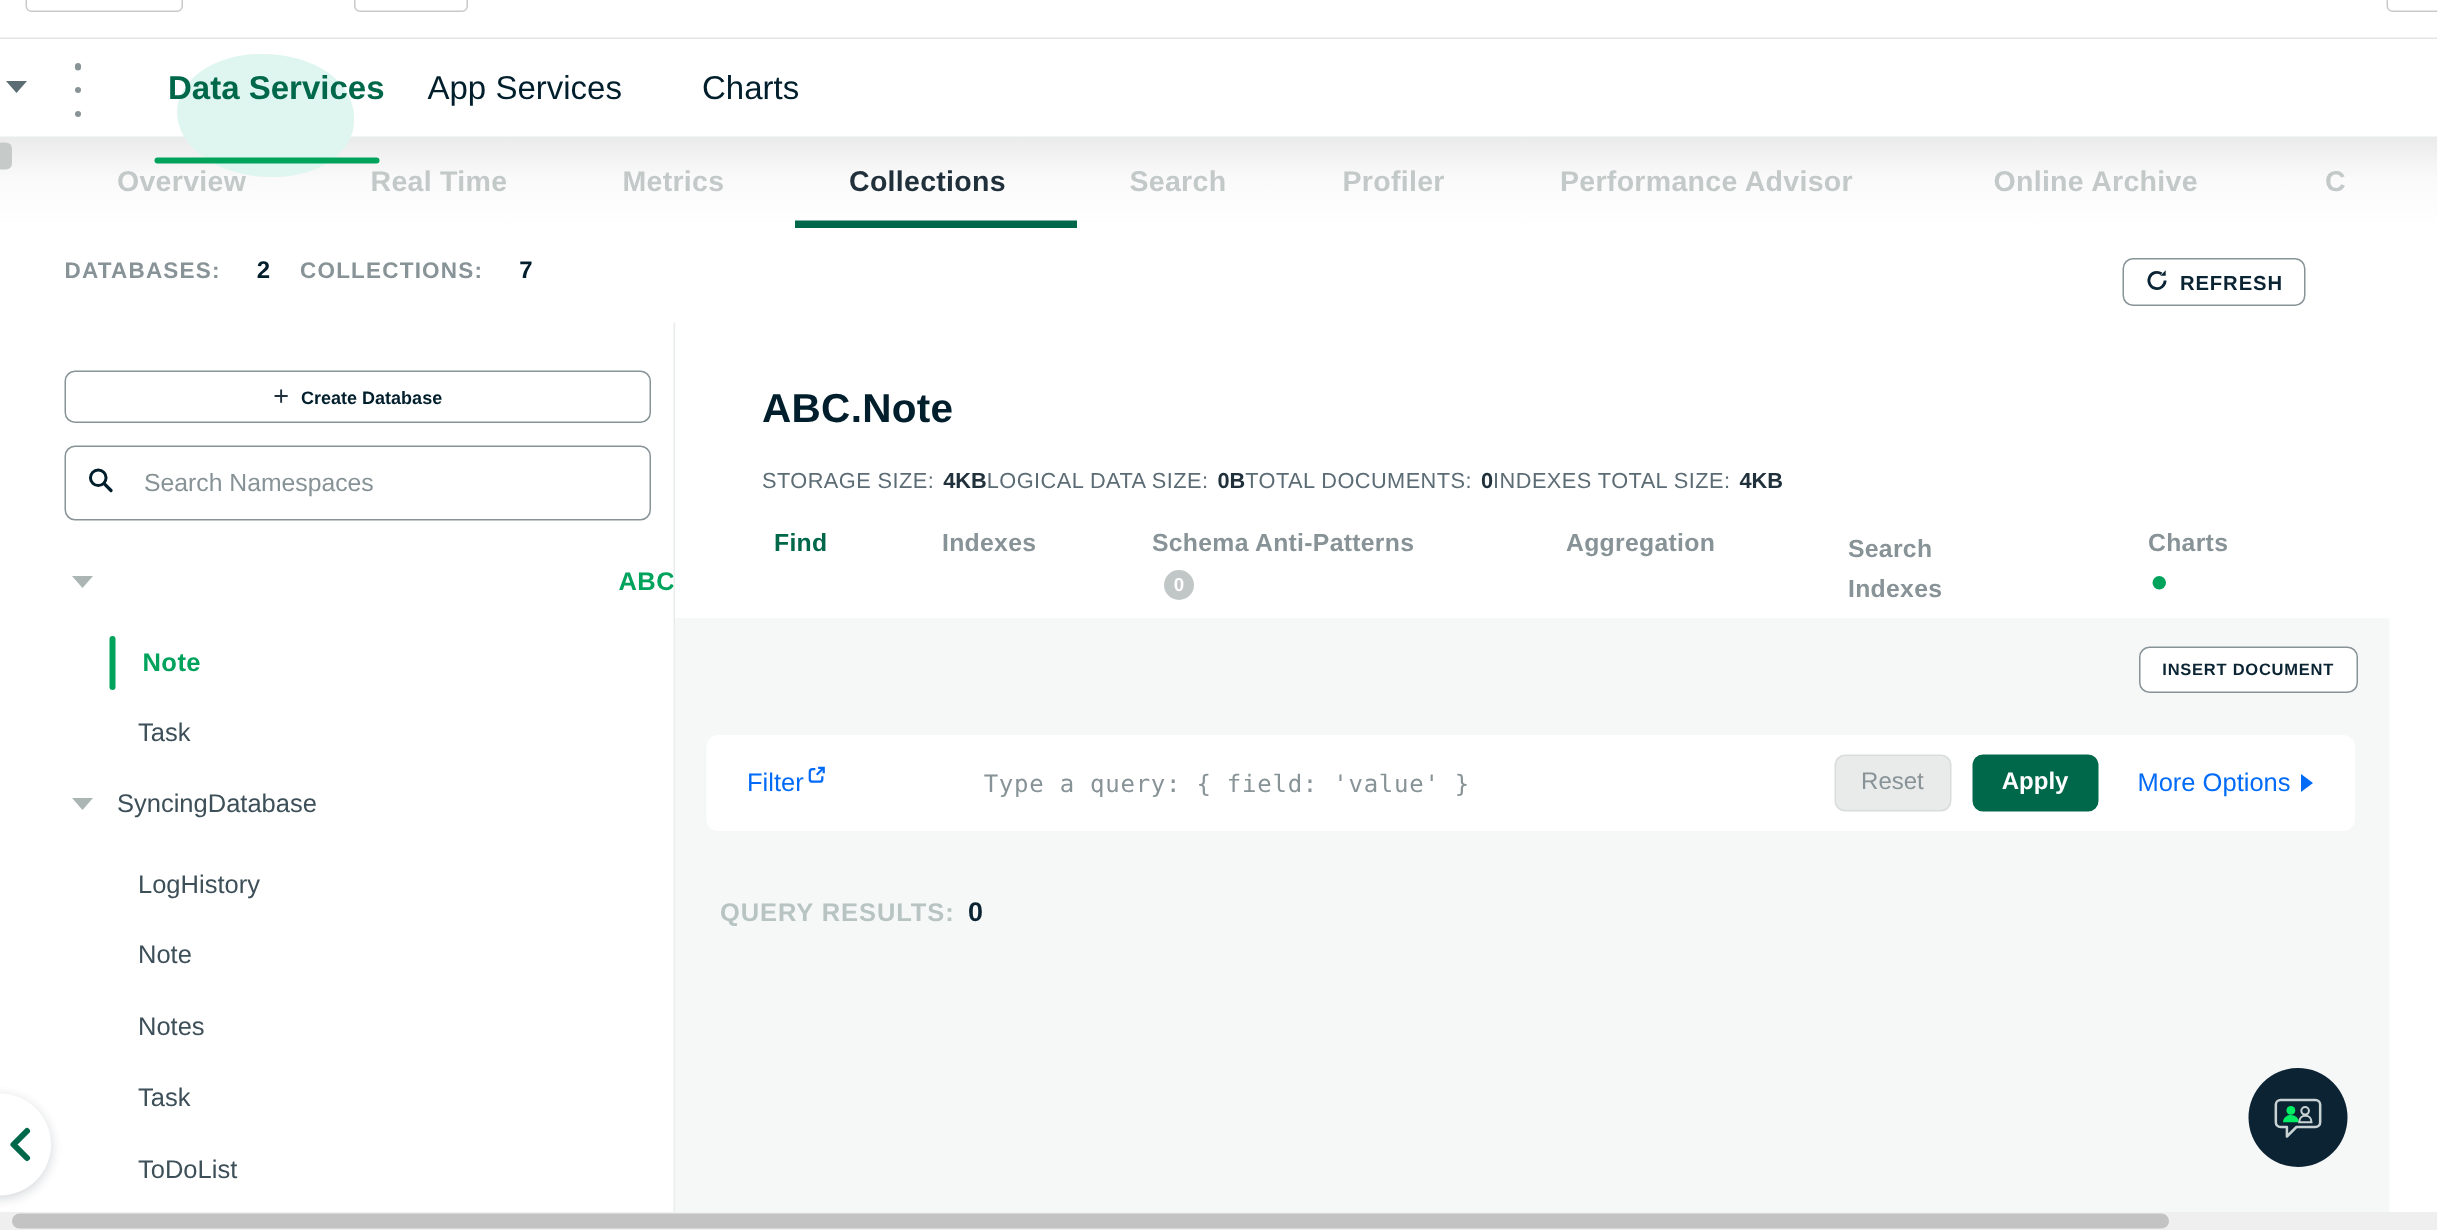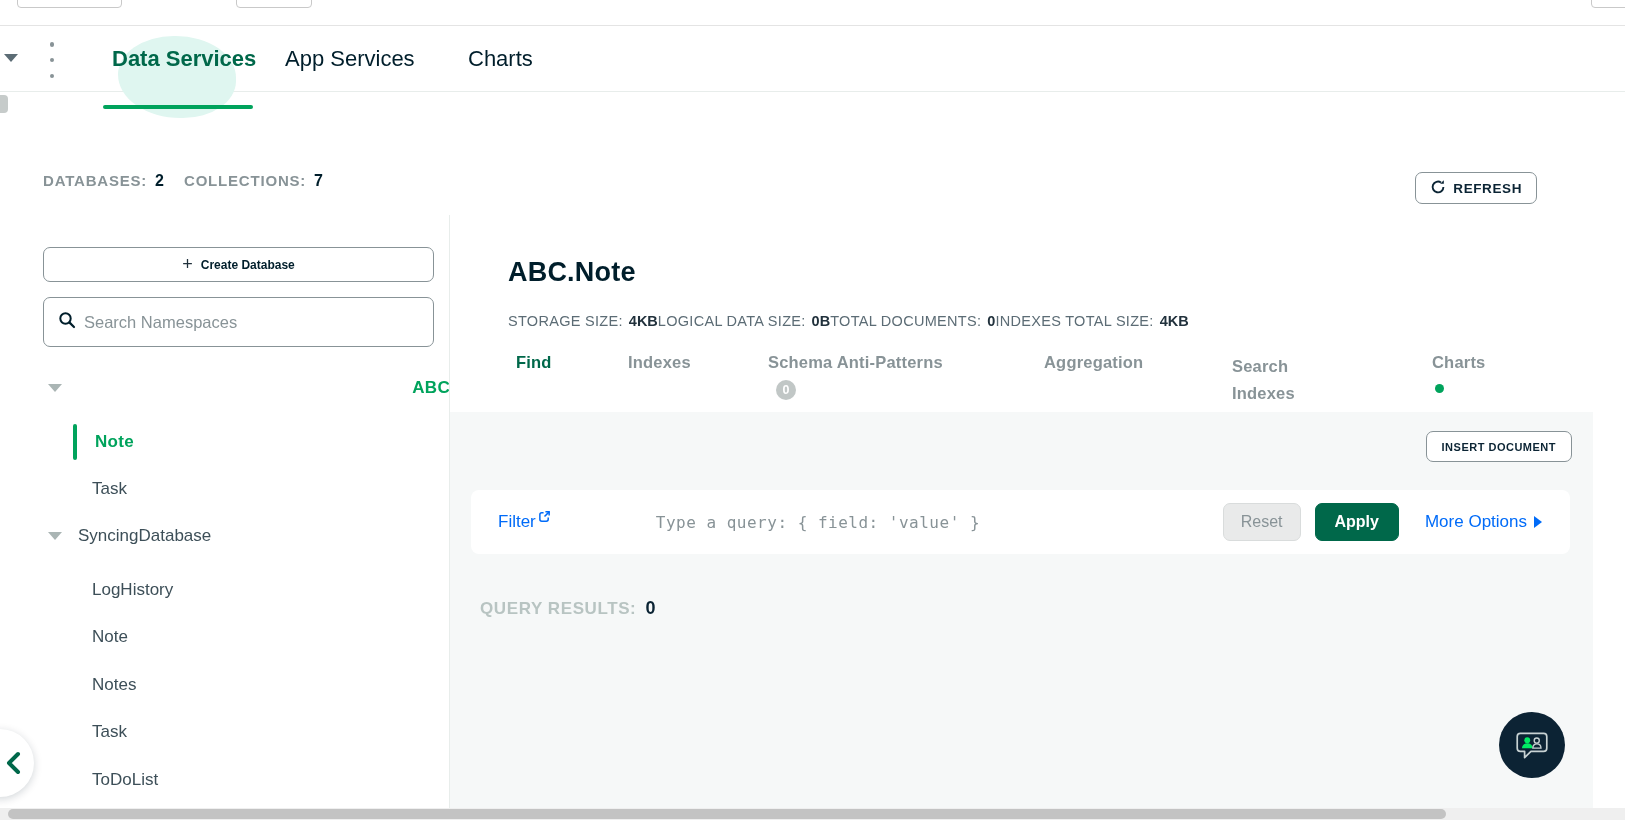--- a/index.html
+++ b/index.html
@@ -34,31 +34,31 @@
   .sn-1{left:78px;} .sn-2{left:247px;} .sn-3{left:415px;} .sn-4{left:566px;} .sn-5{left:753px;}
   .sn-6{left:895px;} .sn-7{left:1040px;} .sn-8{left:1329px;} .sn-9{left:1550px;}
   .subnav-underline { position:absolute; left:530px; top:55px; width:188px; height:5px; background:#00684A; }
   .left-scroll-frag { position:absolute; left:0; width:8px; background:#c6cbca; border-radius:0 4px 4px 0; }
   .lsf-1 { top:95px; height:18px; }
   .lsf-2 { top:716px; height:46px; }
 
   
   .statsrow { position:absolute; left:0; top:152px; width:100%; height:63px; background:#fff; }
   .ns-stats { position:absolute; left:43px; top:20px; display:flex; gap:20px; align-items:baseline; }
-  .ns-stat { display:flex; gap:8px; align-items:baseline; }
+  .ns-stat { display:flex; gap:24px; align-items:baseline; }
   .ns-label { font-size:15px; font-weight:600; letter-spacing:.8px; color:#889397; }
   .ns-value { font-size:16px; font-weight:bold; color:#001E2B; }
   .refresh-btn { position:absolute; right:88px; top:20px; height:32px; padding:0 14px; display:flex; align-items:center; gap:7px; background:#fff; border:1px solid #889397; border-radius:7px; font-size:13.5px; font-weight:bold; letter-spacing:.6px; color:#0b2434; cursor:pointer; }
 
   
   .sidebar { position:absolute; left:0; top:215px; width:450px; height:605px; background:#fff; border-right:1px solid #E8EDEB; overflow:hidden; }
   .create-db { position:absolute; left:43px; top:32px; width:391px; height:35px; background:#fff; border:1px solid #889397; border-radius:7px; display:flex; align-items:center; justify-content:center; gap:8px; cursor:pointer; }
   .create-db .plus { font-size:18px; font-weight:400; color:#21313C; }
   .create-db .lbl { font-size:12px; font-weight:bold; color:#001E2B; }
-  .ns-search { position:absolute; left:43px; top:82px; width:391px; height:50px; background:#fff; border:1px solid #889397; border-radius:7px; display:flex; align-items:center; padding:0 14px; gap:8px; }
+  .ns-search { position:absolute; left:43px; top:82px; width:391px; height:50px; background:#fff; border:1px solid #889397; border-radius:7px; display:flex; align-items:center; padding:0 14px; gap:20px; }
   .ns-search input { flex:1; border:none; outline:none; font-size:16.5px; color:#21313C; background:transparent; font-family:"Liberation Sans",sans-serif; }
   .ns-search input::placeholder { color:#889397; }
   .tree-row { position:absolute; left:0; width:450px; height:40px; display:flex; align-items:center; cursor:pointer; }
   .tree-caret { width:0; height:0; border-left:7px solid transparent; border-right:7px solid transparent; border-top:8px solid #aab5b4; margin-left:48px; margin-right:16px; }
   .db-name { font-size:17px; color:#3D4F58; }
   .db-name.active-db { color:#00A35C; font-weight:bold; letter-spacing:.3px; }
   .coll-name { font-size:17px; color:#3D4F58; margin-left:92px; }
   .coll-active-bar { position:absolute; left:73px; top:2px; width:4px; height:36px; background:#00A35C; border-radius:2px; }
   .coll-name.active-coll { color:#00A35C; font-weight:bold; margin-left:95px; letter-spacing:.3px; }
   .t-1{top:153px;justify-content:space-between;} .t-2{top:207px;} .t-3{top:254px;} .t-4{top:301px;} .t-5{top:355px;}
@@ -129,20 +129,32 @@
     <div class="topnav-tab tn-3">Charts</div>
     <div class="topnav-underline"></div>
   </div>
 
   <div class="header-icons">
     
     
     
   </div>
 
+  <div class="subnav">
+    <div class="subnav-tab sn-1">Overview</div>
+    <div class="subnav-tab sn-2">Real Time</div>
+    <div class="subnav-tab sn-3">Metrics</div>
+    <div class="subnav-tab sn-4 active">Collections</div>
+    <div class="subnav-tab sn-5">Search</div>
+    <div class="subnav-tab sn-6">Profiler</div>
+    <div class="subnav-tab sn-7">Performance Advisor</div>
+    <div class="subnav-tab sn-8">Online Archive</div>
+    <div class="subnav-tab sn-9">C</div>
+    <div class="subnav-underline"></div>
+  </div>
   <div class="left-scroll-frag lsf-1"></div>
   <div class="left-scroll-frag lsf-2"></div>
 
   <div class="statsrow">
     <div class="ns-stats">
       <div class="ns-stat">
         <span class="ns-label">DATABASES:</span>
         <span class="ns-value">2</span>
       </div>
       <div class="ns-stat">

